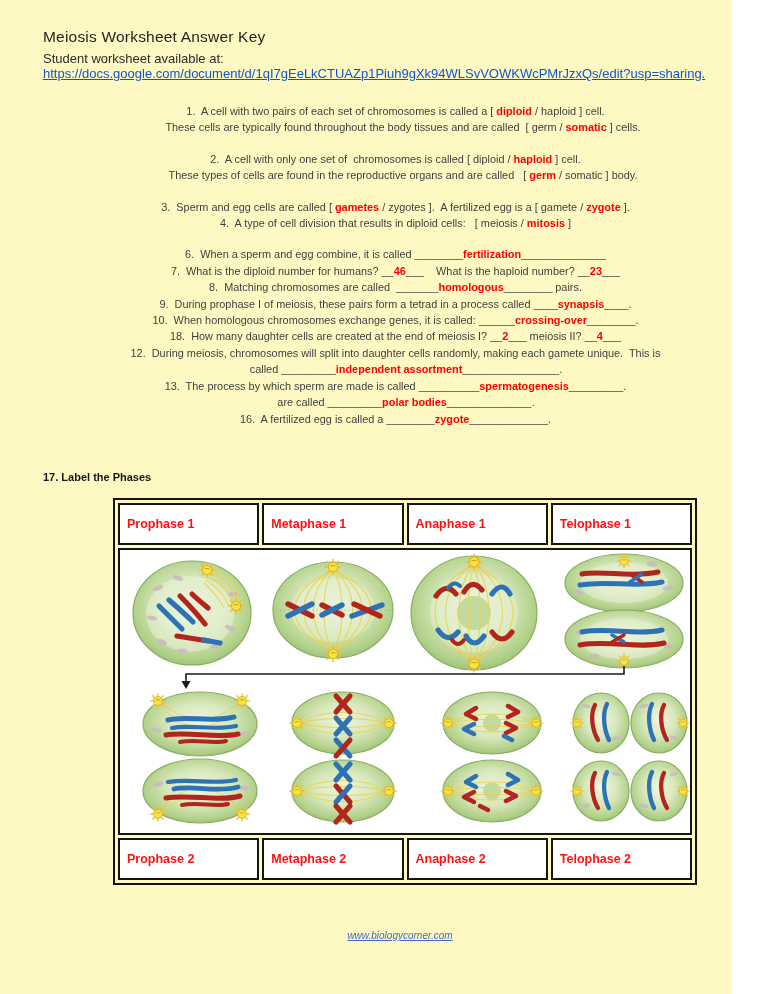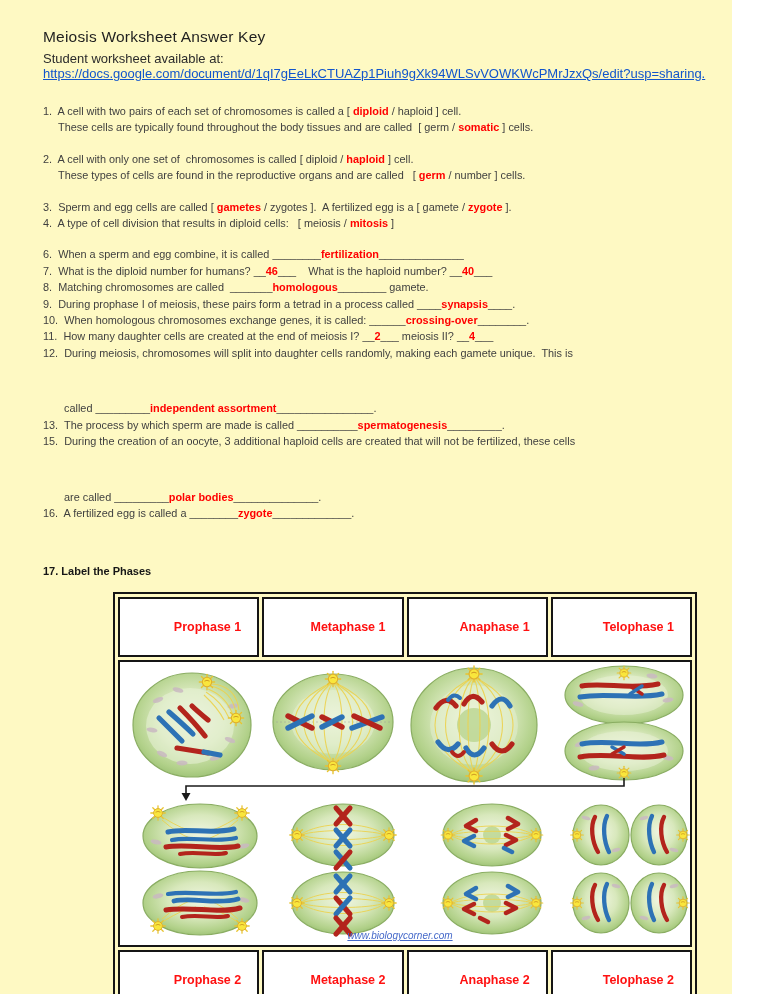--- a/index.html
+++ b/index.html
@@ -3,30 +3,30 @@
 <meta charset="utf-8">
 <style>
   html,body{margin:0;padding:0;background:#fff;}
   .page{position:relative;width:732px;height:994px;background:#fef9c3;overflow:hidden;
         font-family:Liberation Sans, sans-serif;color:#3f3f3f;}
   .content{padding:28px 20px 0 43px;}
   .doc-title{font-size:15.5px;font-weight:500;color:#1f1f1f;letter-spacing:.2px;margin:0 0 5px 0;}
   .subtitle{font-size:13px;color:#2b2b2b;}
   .subtitle a{color:#1155cc;text-decoration:underline;cursor:pointer;}
   .questions{margin-top:22px;font-size:10.9px;line-height:16.4px;width:705px;}
-  .q-line{white-space:pre-wrap;}
+  .q-line{white-space:pre-wrap;text-align:center;}
   .q-line.ind1{padding-left:15px;}
-  .q-line.ind2{padding-left:21px;margin-top:39px;}
+  .q-line.ind2{padding-left:21px;}
   .ans{color:#ff0000;font-weight:bold;}
   .gap{height:15px;}
   .label-head{margin:44px 0 15px 0;font-size:11px;font-weight:bold;color:#161616;}
   table.phase{border-collapse:separate;border-spacing:3px;border:2px solid #151515;
               margin-left:70px;width:584px;table-layout:fixed;}
-  td.ph{border:2px solid #151515;text-align:right;font-weight:bold;color:#ff1111;
-        font-size:12.5px;height:24px;padding:16px;background:#fff;}
+  td.ph{border:2px solid #151515;text-align:left;font-weight:bold;color:#ff1111;
+        font-size:12.5px;height:24px;padding:7px;background:#fff;}
   td.imgarea{border:2px solid #151515;height:283px;padding:0;position:relative;background:#fff;}
   td.imgarea svg.diagram{position:absolute;}
   .footer{position:absolute;top:930px;left:16px;width:768px;text-align:center;font-size:10px;}
   .footer a{color:#4468c9;font-style:italic;text-decoration:underline;cursor:pointer;}
 </style>
 </head>
 <body>
 
 <div class="page">
 
@@ -58,35 +58,34 @@
     <div class="doc-title">Meiosis Worksheet Answer Key</div>
     <div class="subtitle">
       <span>Student worksheet available at:  </span><a>https://docs.google.com/document/d/1qI7gEeLkCTUAZp1Piuh9gXk94WLSvVOWKWcPMrJzxQs/edit?usp=sharing.</a>
     </div>
 
     <div class="questions" id="questions">
         <div class="q-line"><span>1.  A cell with two pairs of each set of chromosomes is called a [ </span><span class="ans">diploid</span><span> / haploid ] cell.</span></div>
         <div class="q-line ind1"><span>These cells are typically found throughout the body tissues and are called  [ germ / </span><span class="ans">somatic</span><span> ] cells.</span></div>
         <div class="gap"></div>
         <div class="q-line"><span>2.  A cell with only one set of  chromosomes is called [ diploid / </span><span class="ans">haploid</span><span> ] cell.</span></div>
-        <div class="q-line ind1"><span>These types of cells are found in the reproductive organs and are called   [ </span><span class="ans">germ</span><span> / number ] cells.</span></div>
+        <div class="q-line ind1"><span>These types of cells are found in the reproductive organs and are called   [ </span><span class="ans">germ</span><span> / somatic ] body.</span></div>
         <div class="gap"></div>
         <div class="q-line"><span>3.  Sperm and egg cells are called [ </span><span class="ans">gametes</span><span> / zygotes ].  A fertilized egg is a [ gamete / </span><span class="ans">zygote</span><span> ].</span></div>
         <div class="q-line"><span>4.  A type of cell division that results in diploid cells:   [ meiosis / </span><span class="ans">mitosis</span><span> ]</span></div>
         <div class="gap"></div>
         <div class="q-line"><span>6.  When a sperm and egg combine, it is called ________</span><span class="ans">fertilization</span><span>______________</span></div>
-        <div class="q-line"><span>7.  What is the diploid number for humans? __</span><span class="ans">46</span><span>___    What is the haploid number? __</span><span class="ans">40</span><span>___</span></div>
-        <div class="q-line"><span>8.  Matching chromosomes are called  _______</span><span class="ans">homologous</span><span>________ gamete.</span></div>
+        <div class="q-line"><span>7.  What is the diploid number for humans? __</span><span class="ans">46</span><span>___    What is the haploid number? __</span><span class="ans">23</span><span>___</span></div>
+        <div class="q-line"><span>8.  Matching chromosomes are called  _______</span><span class="ans">homologous</span><span>________ pairs.</span></div>
         <div class="q-line"><span>9.  During prophase I of meiosis, these pairs form a tetrad in a process called ____</span><span class="ans">synapsis</span><span>____.</span></div>
         <div class="q-line"><span>10.  When homologous chromosomes exchange genes, it is called: ______</span><span class="ans">crossing-over</span><span>________.</span></div>
-        <div class="q-line"><span>11.  How many daughter cells are created at the end of meiosis I? __</span><span class="ans">2</span><span>___ meiosis II? __</span><span class="ans">4</span><span>___</span></div>
+        <div class="q-line"><span>18.  How many daughter cells are created at the end of meiosis I? __</span><span class="ans">2</span><span>___ meiosis II? __</span><span class="ans">4</span><span>___</span></div>
         <div class="q-line"><span>12.  During meiosis, chromosomes will split into daughter cells randomly, making each gamete unique.  This is</span></div>
         <div class="q-line ind2"><span>called _________</span><span class="ans">independent assortment</span><span>________________.</span></div>
         <div class="q-line"><span>13.  The process by which sperm are made is called __________</span><span class="ans">spermatogenesis</span><span>_________.</span></div>
-        <div class="q-line"><span>15.  During the creation of an oocyte, 3 additional haploid cells are created that will not be fertilized, these cells</span></div>
         <div class="q-line ind2"><span>are called _________</span><span class="ans">polar bodies</span><span>______________.</span></div>
         <div class="q-line"><span>16.  A fertilized egg is called a ________</span><span class="ans">zygote</span><span>_____________.</span></div>
       </div>
 
     <div class="label-head">17.  Label the Phases</div>
 
     <table class="phase">
       <tbody>
           <tr>
         <td class="ph">Prophase 1</td>

